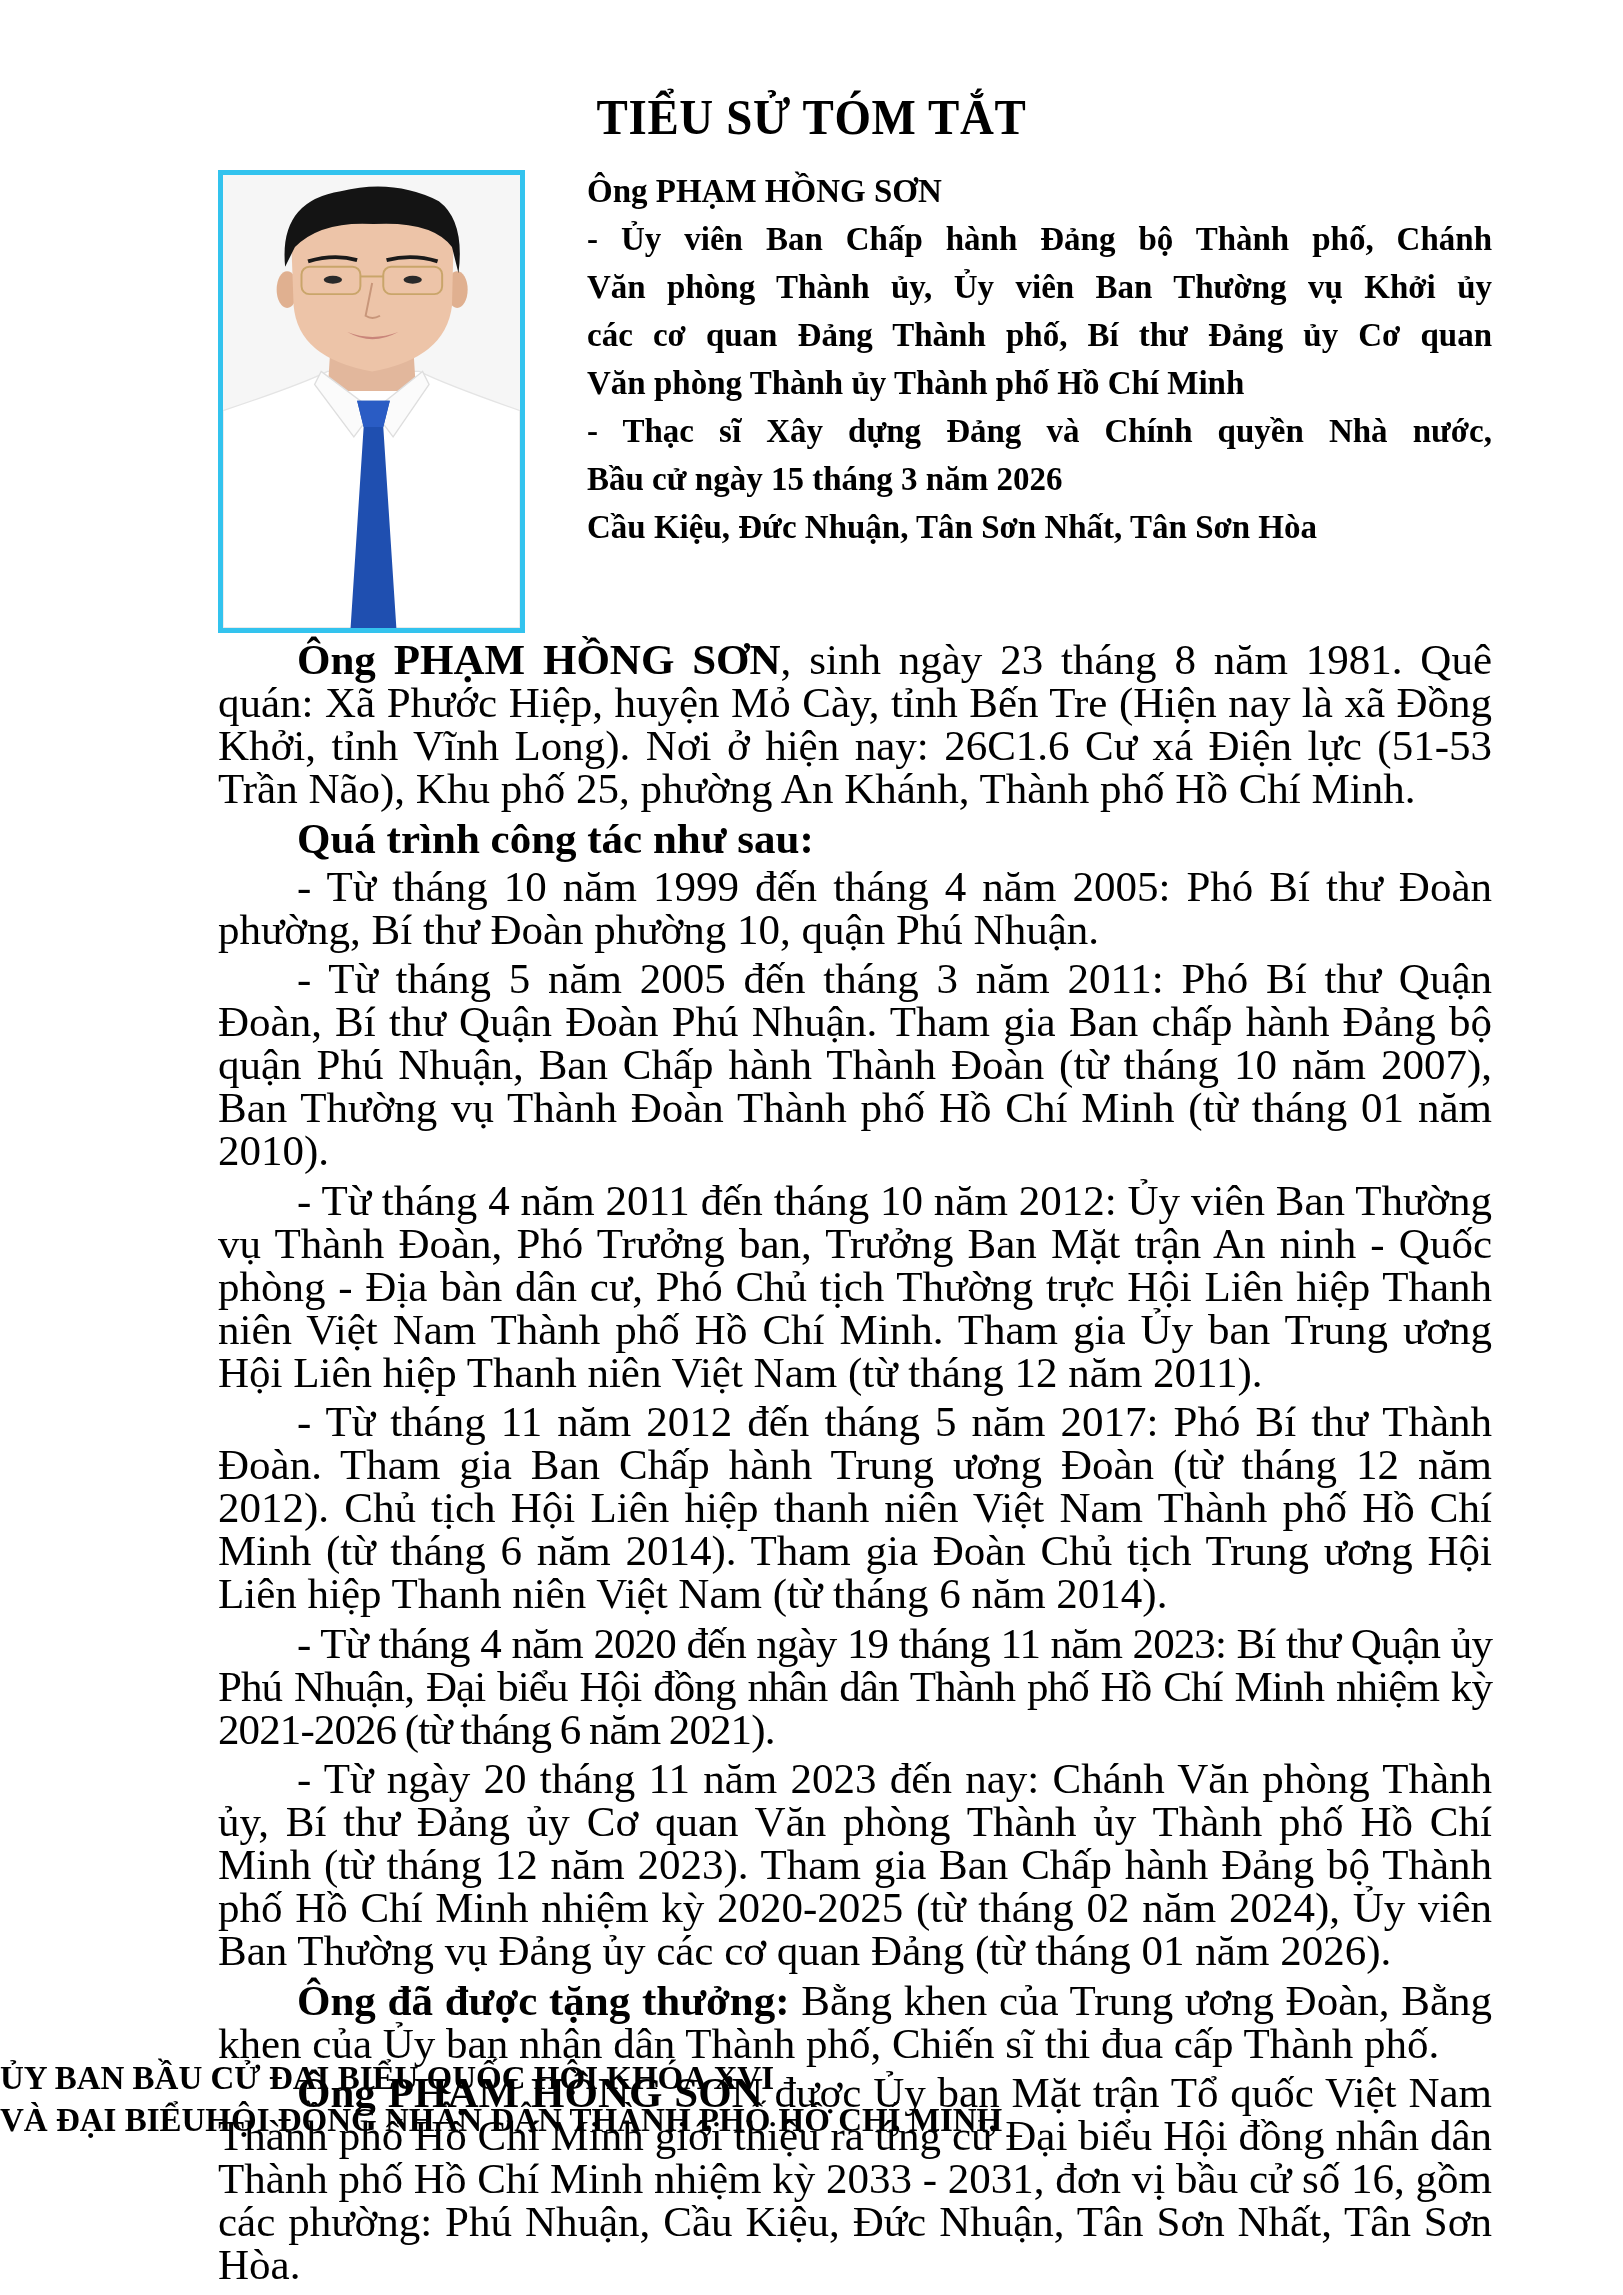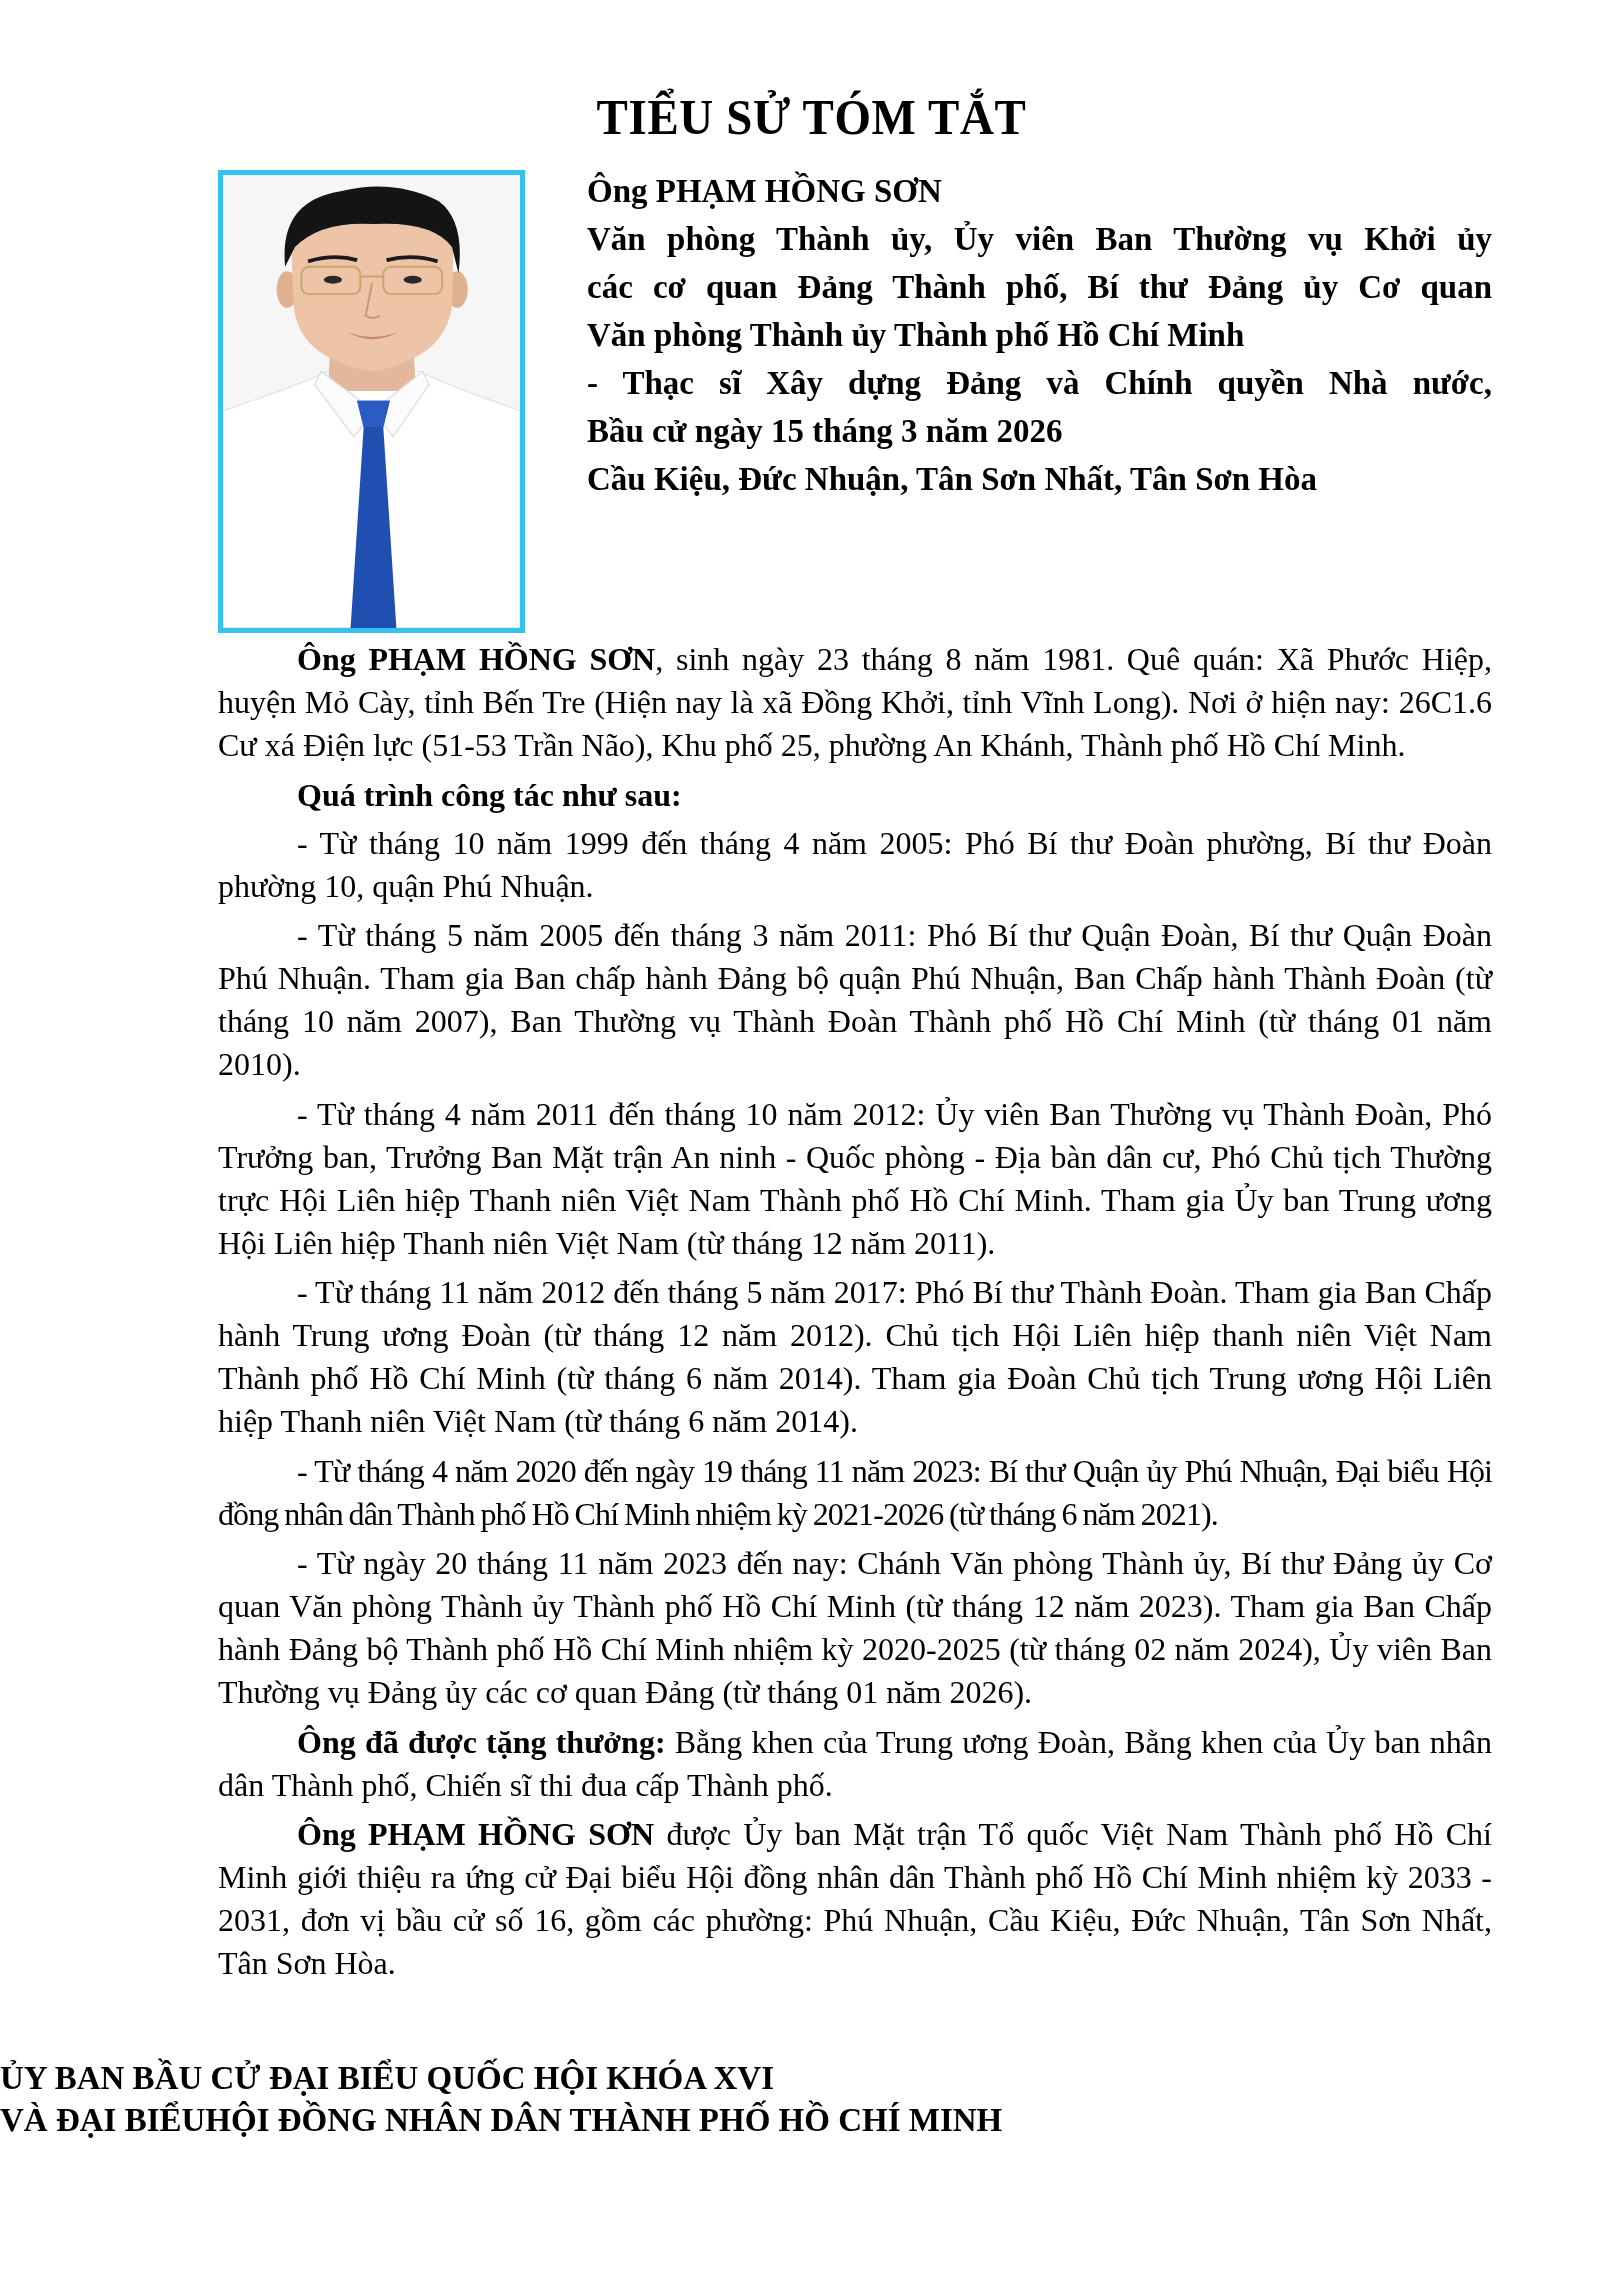--- a/index.html
+++ b/index.html
@@ -46,21 +46,21 @@
   .justify-line {
     text-align: justify;
     text-align-last: justify;
     white-space: normal;
   }
   .body-text {
     position: absolute;
     left: 218px;
     top: 638px;
     width: 1274px;
-    font-size: 32px;
+    font-size: 43px;
     line-height: 43px;
   }
   .para {
     text-align: justify;
     text-indent: 79px;
     margin: 0 0 6.5px 0;
   }
   .para b { font-weight: bold; }
   .section-heading {
     text-indent: 79px;
@@ -114,20 +114,21 @@
     <path d="M250 130 Q290 120 328 132" stroke="#1a1a1a" stroke-width="6" fill="none"></path>
 
     <path d="M228 165 L218 215 Q228 222 240 215" stroke="#c8967a" stroke-width="3" fill="none"></path>
 
     <path d="M190 240 Q228 255 268 240 Q228 262 190 240 Z" fill="#c9857a"></path>
   </svg>
 </div>
 
 <div class="header-info">
   <div class="hline">Ông PHẠM HỒNG SƠN</div>
+  <div class="hline justify-line">- Ủy viên Ban Chấp hành Đảng bộ Thành phố, Chánh</div>
   <div class="hline justify-line">Văn phòng Thành ủy, Ủy viên Ban Thường vụ Khởi ủy</div>
   <div class="hline justify-line">các cơ quan Đảng Thành phố, Bí thư Đảng ủy Cơ quan</div>
   <div class="hline">Văn phòng Thành ủy Thành phố Hồ Chí Minh</div>
   <div class="hline justify-line">- Thạc sĩ Xây dựng Đảng và Chính quyền Nhà nước,</div>
   <div class="hline">Bầu cử ngày 15 tháng 3 năm 2026</div>
   <div class="hline">Cầu Kiệu, Đức Nhuận, Tân Sơn Nhất, Tân Sơn Hòa</div>
 </div>
 
 <div class="body-text">
   <p class="para">

